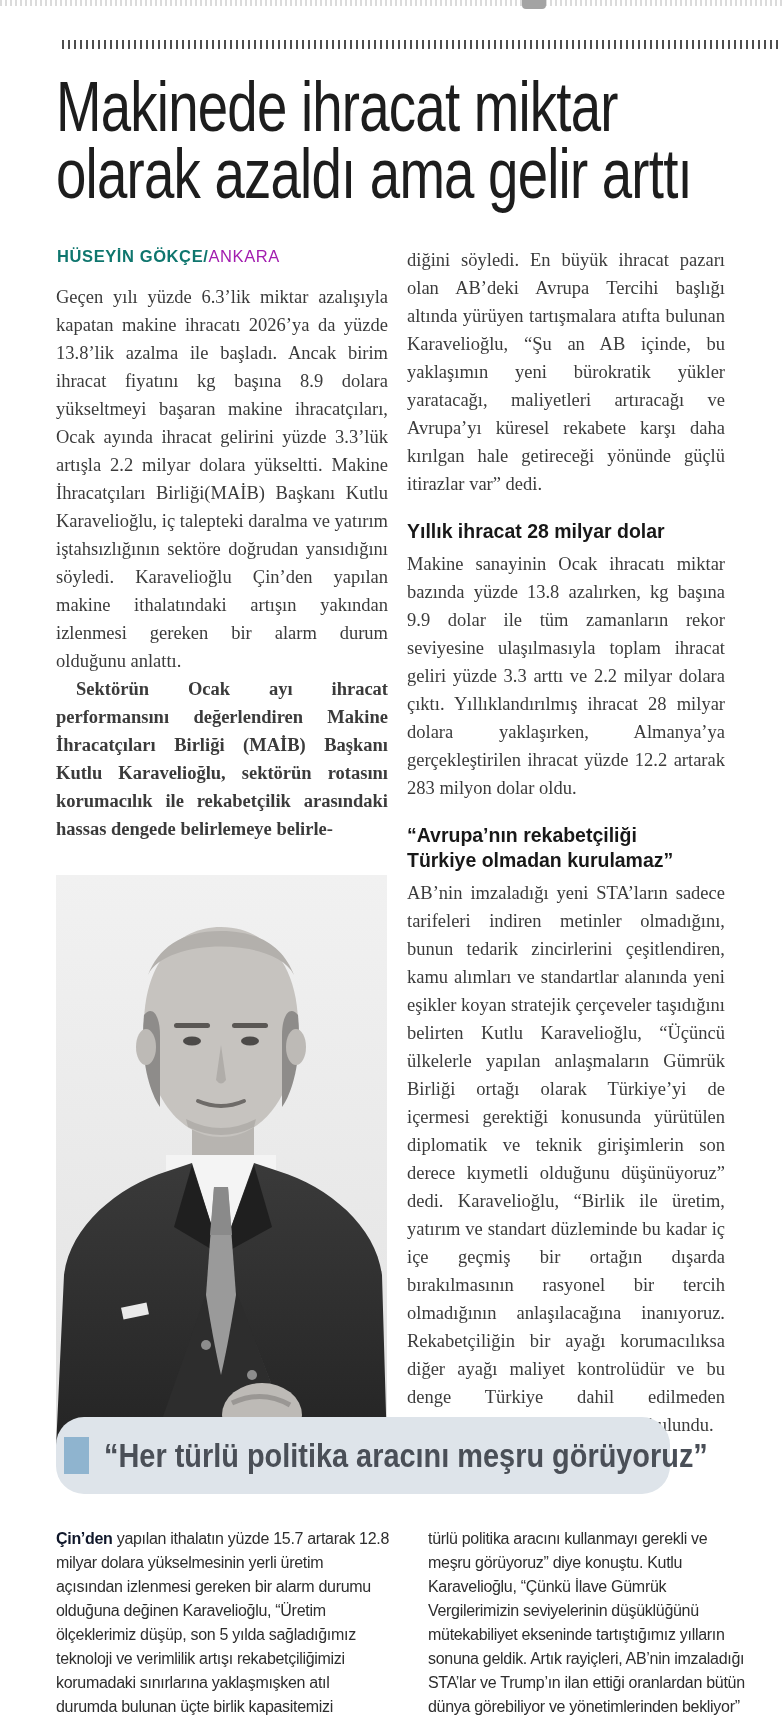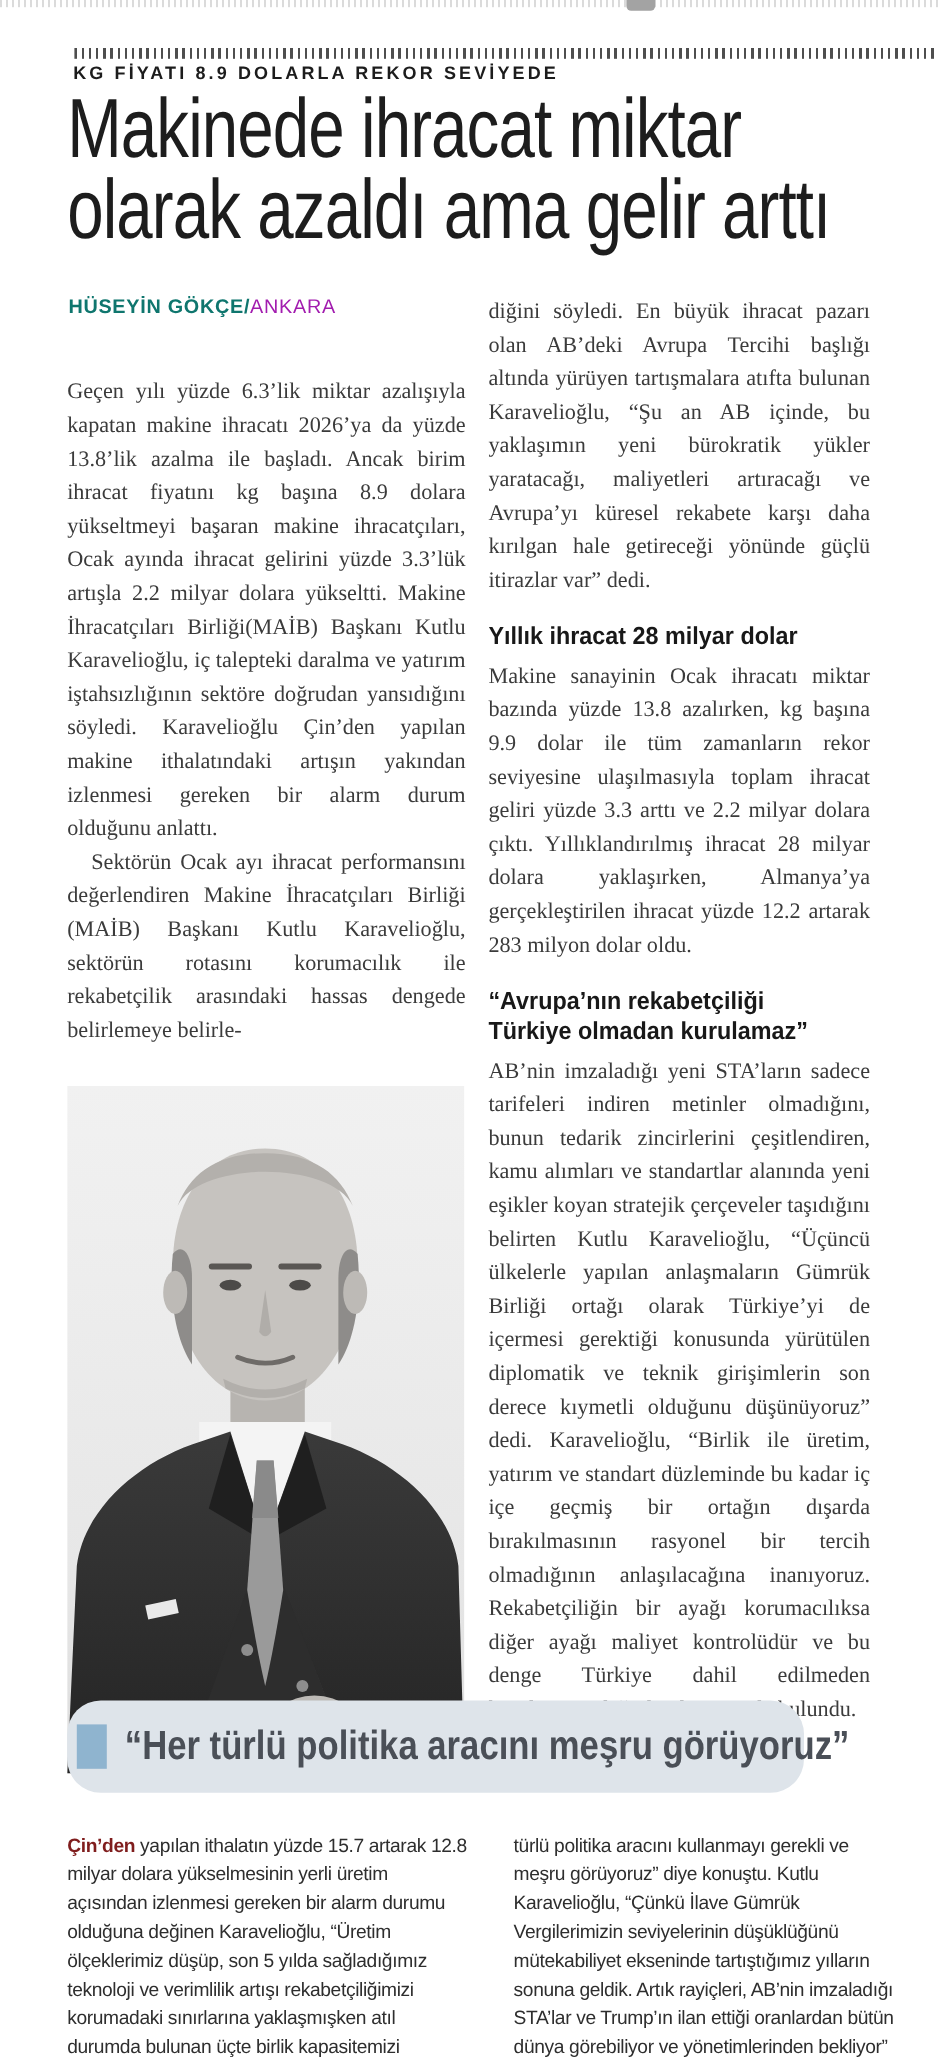--- a/index.html
+++ b/index.html
@@ -23,56 +23,55 @@
     font-size:70px;line-height:67px;letter-spacing:-1px;color:#1d1d1d;
     transform:scaleX(0.78);transform-origin:left top;white-space:nowrap;}
 
   .byline{position:absolute;left:57px;top:247px;font-family:"Liberation Sans","DejaVu Sans",sans-serif;
     font-size:16.5px;letter-spacing:.6px;}
   .byline .author{font-weight:bold;color:#0f766e;}
   .byline .location{font-weight:normal;color:#a21caf;}
 
   .col{position:absolute;font-size:18.5px;line-height:28px;color:#3b3b3b;text-align:justify;}
   .col p{margin:0;}
-  #col-left{left:56px;top:283px;width:332px;margin-top:30px;}
+  #col-left{left:56px;top:283px;width:332px;}
   #col-right{left:407px;top:246px;width:318px;}
-  .indent{text-indent:20px;}
+  .indent{text-indent:20px;font-weight:bold;}
 
   .subhead{font-family:"Liberation Sans","DejaVu Sans",sans-serif;font-weight:bold;
     font-size:20.5px;line-height:25px;color:#181818;text-align:left;
     transform:scaleX(0.95);transform-origin:left top;white-space:nowrap;}
   .subhead.first{margin-top:20px;margin-bottom:7px;}
   .subhead.second{margin-top:20px;margin-bottom:7px;}
 
   .photo{display:block;margin-top:32px;width:331px;height:573px;filter:blur(.5px);}
 
   
   .box-bar{position:absolute;left:56px;top:1417px;width:614px;height:77px;background:#dee4ea;border-radius:28px;}
   .box-accent{position:absolute;left:8px;top:20px;width:25px;height:37px;}
   .box-title{position:absolute;left:48px;top:0;height:77px;line-height:77px;
     font-family:"Liberation Sans","DejaVu Sans",sans-serif;font-weight:bold;font-size:34px;
     transform:scaleX(0.85);transform-origin:left center;white-space:nowrap;}
 
   .box-col{position:absolute;top:1527px;font-family:"Liberation Sans","DejaVu Sans",sans-serif;
     font-size:16px;line-height:24px;letter-spacing:-.3px;color:#2e2e2e;text-align:left;}
   #box-col-left{left:56px;width:336px;}
   #box-col-right{left:428px;width:320px;}
-  .lead{font-weight:bold;color:#7f1d1d;}
+  .lead{font-weight:bold;color:#0f172a;}
 </style>
 </head>
 <body>
 
 <div class="page">
 
   <div class="top-strip"></div>
   <div class="top-blob"></div>
 
   <div class="dotted-rule"></div>
 
-  <div class="kicker">KG FİYATI 8.9 DOLARLA REKOR SEVİYEDE</div>
 
   <div class="headline" style="color: rgb(29, 29, 29);">
     <div>Makinede ihracat miktar</div>
     <div>olarak azaldı ama gelir arttı</div>
   </div>
 
   <div class="byline">
     <span class="author">HÜSEYİN GÖKÇE/</span><span class="location">ANKARA</span>
   </div>
 

